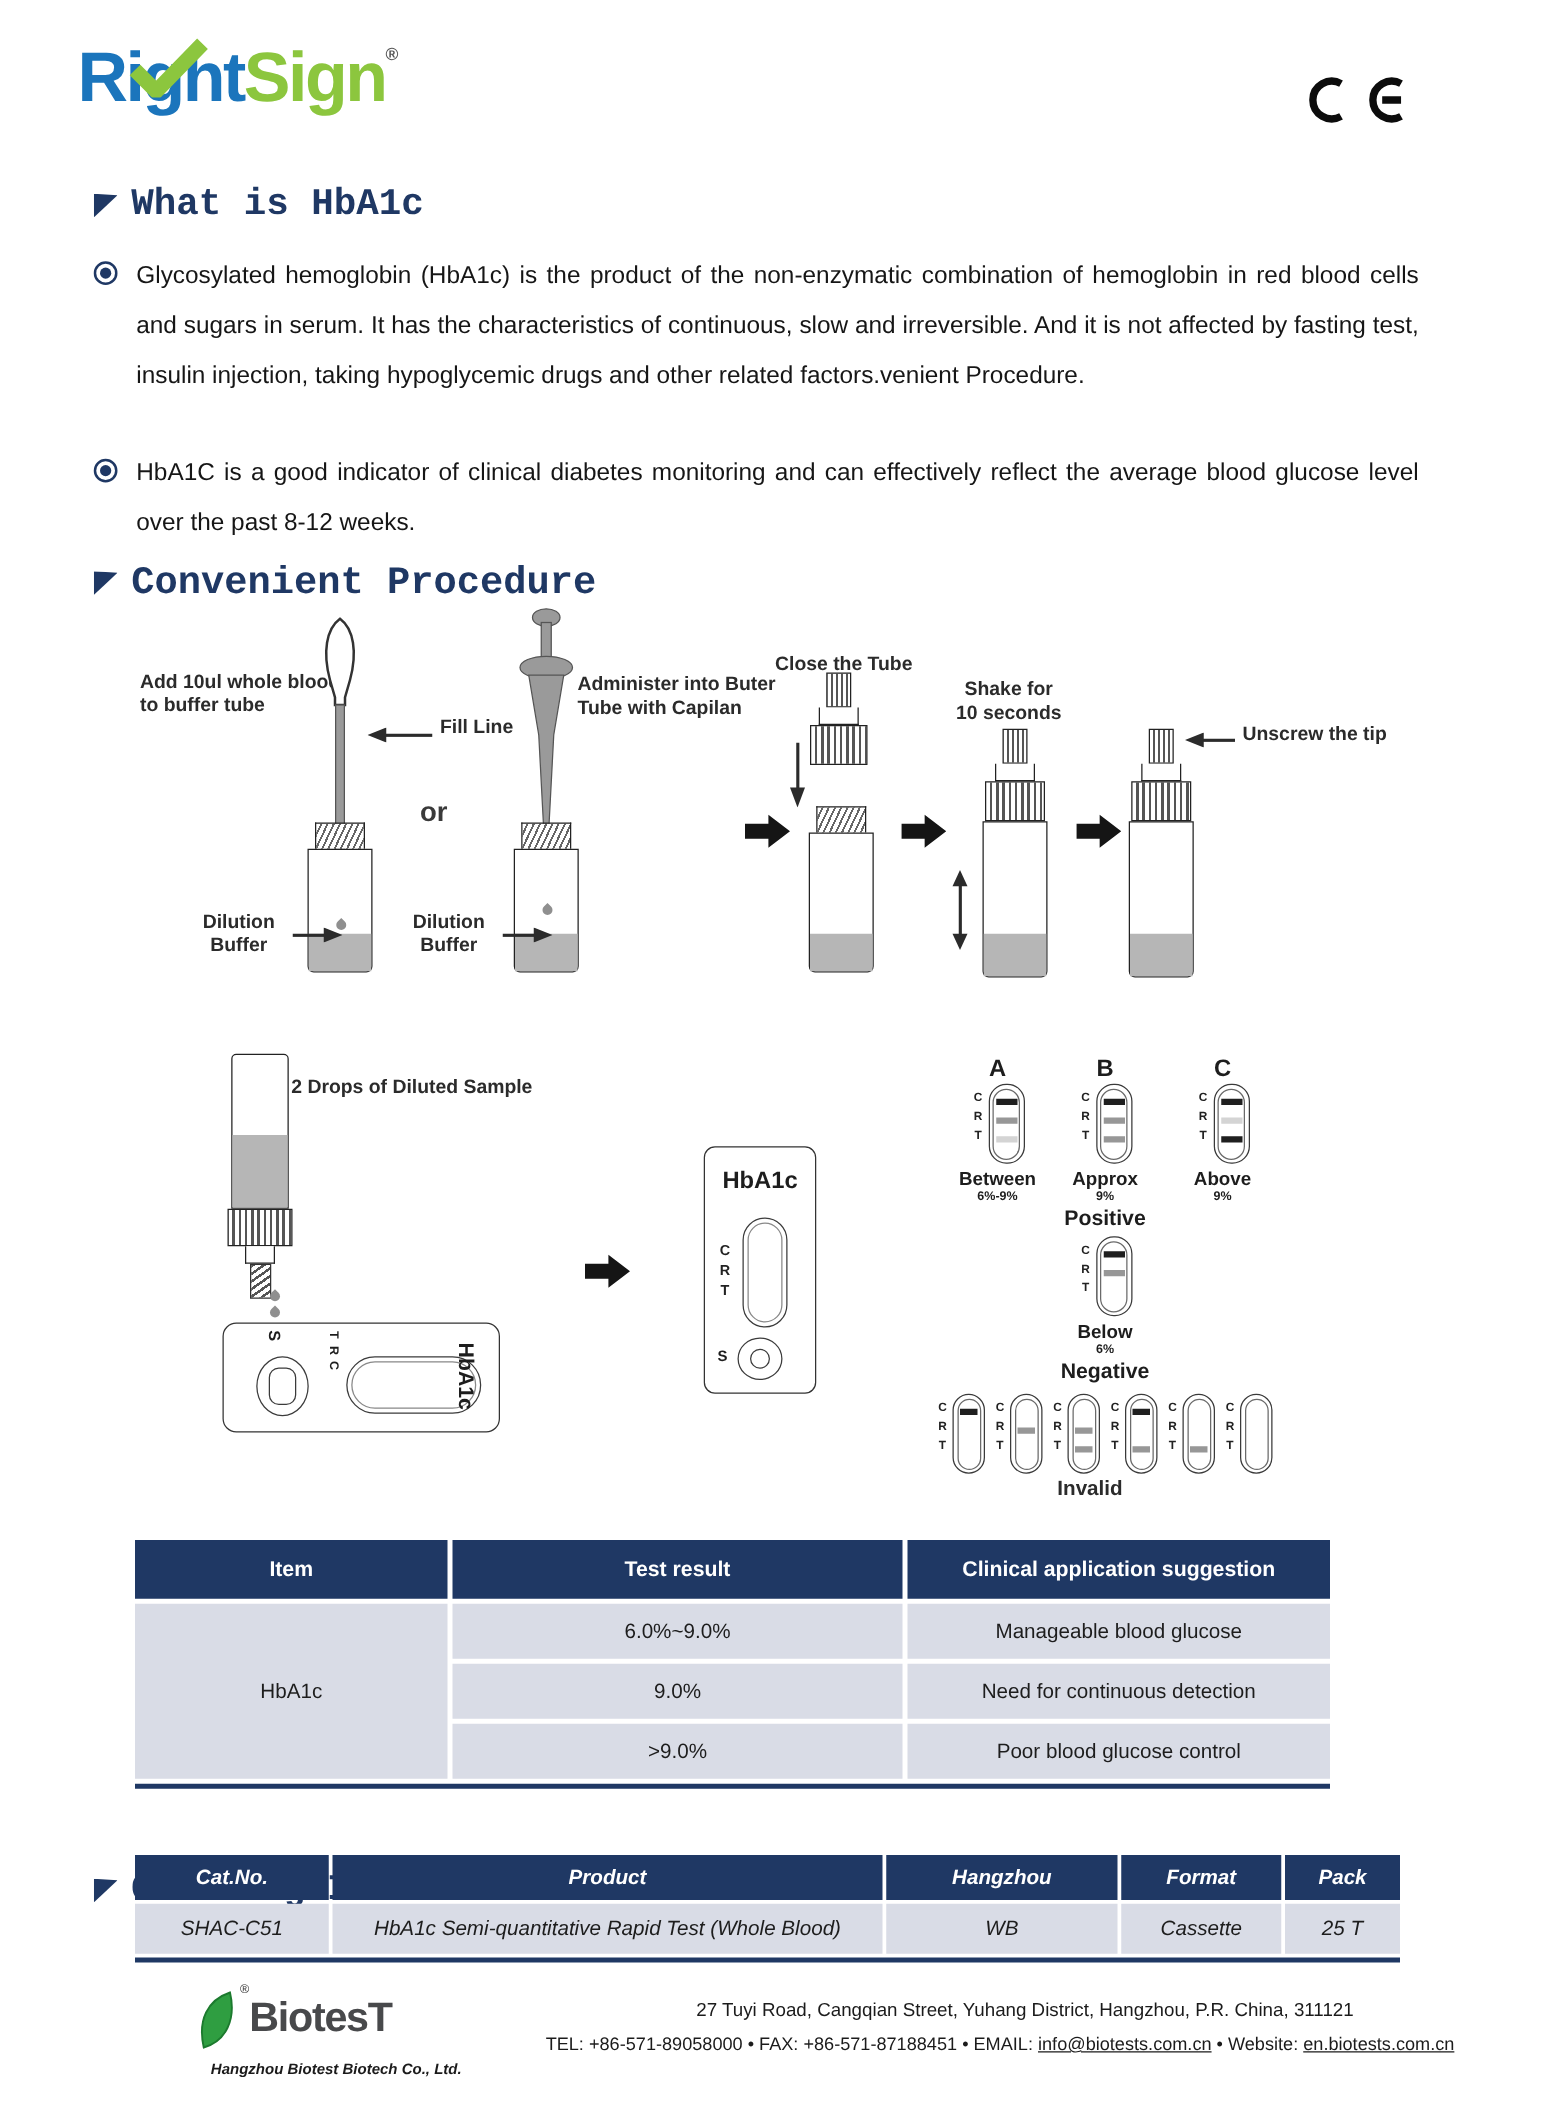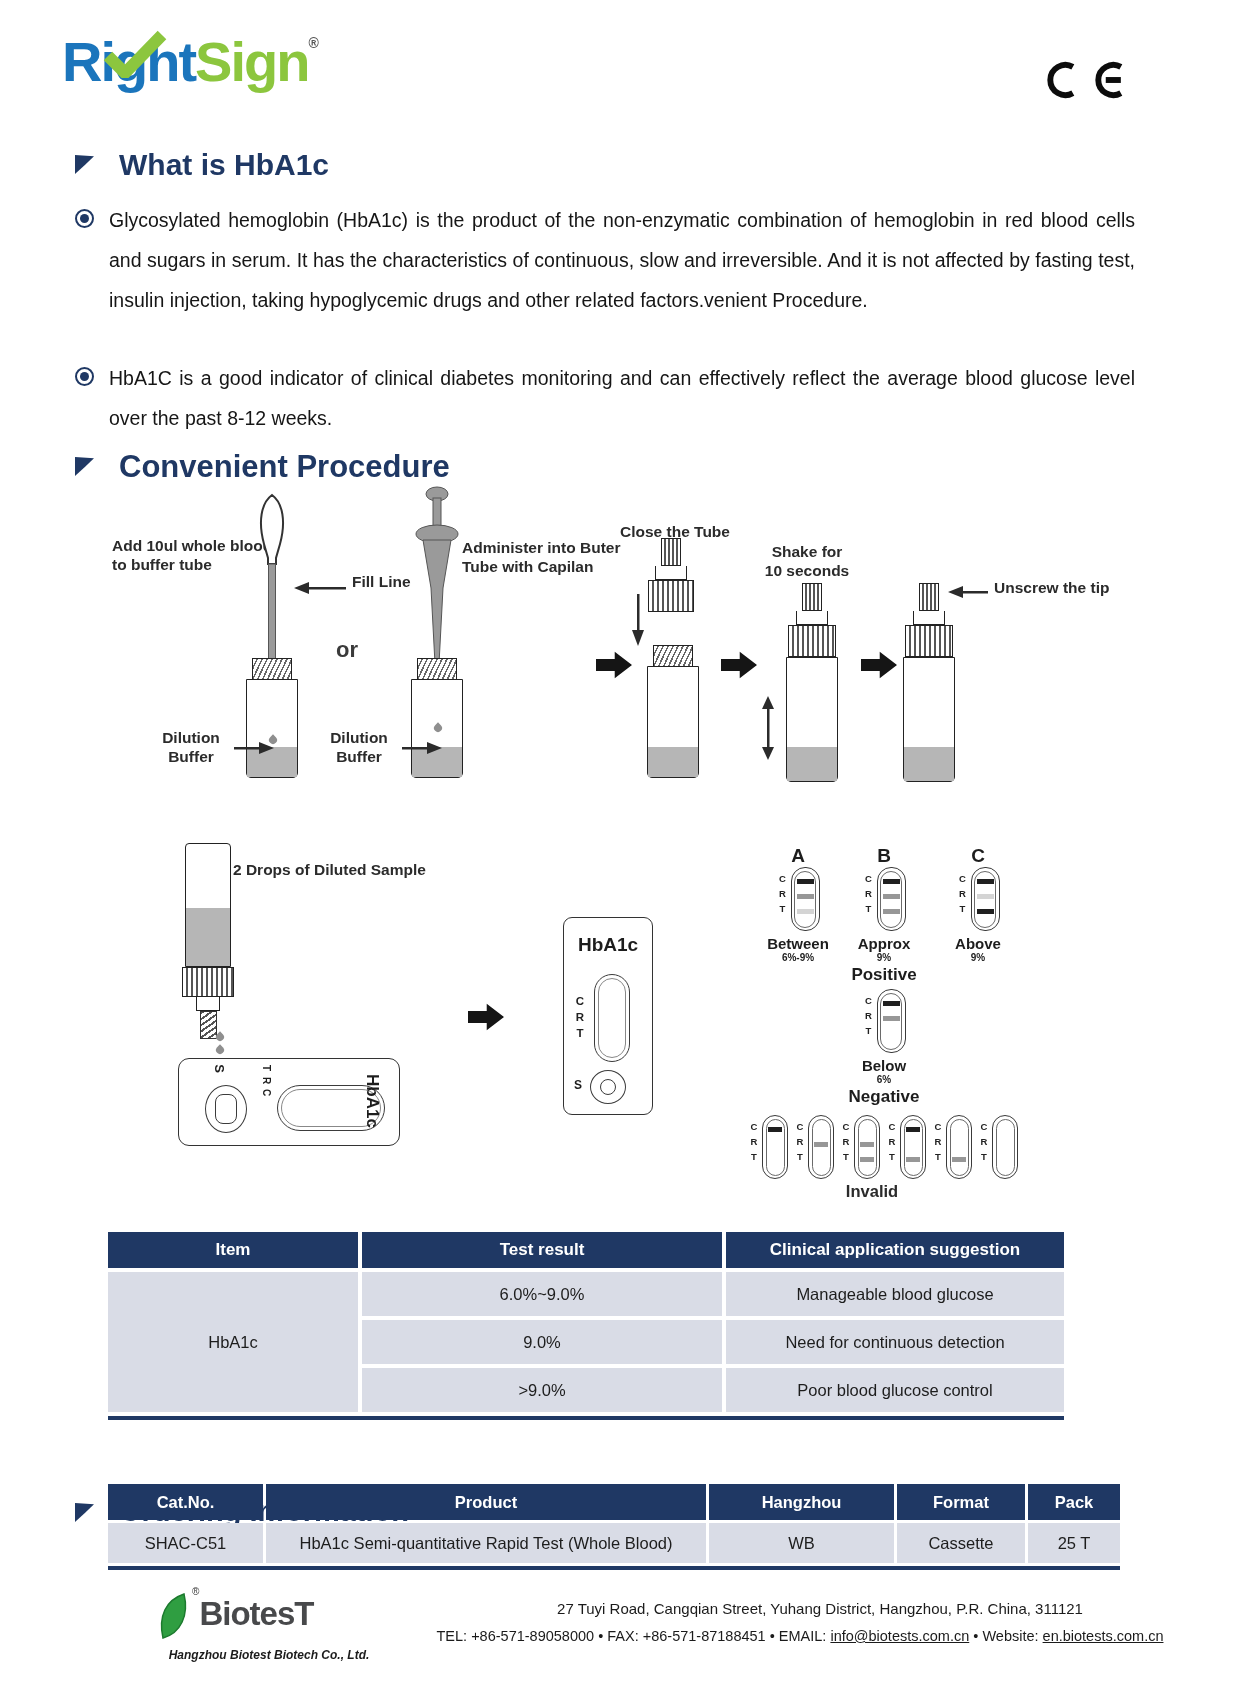--- a/index.html
+++ b/index.html
@@ -6,21 +6,21 @@
   body{width:1240px;height:1683px;position:relative;font-family:"Liberation Sans",sans-serif;color:#1d1d1d;overflow:hidden;}
   .abs{position:absolute;}
   
   .logo{left:62px;top:34px;font-weight:700;font-size:56px;letter-spacing:-2px;line-height:1;position:absolute;}
   .logo .blue{color:#1b75bc;}
   .logo .green{color:#8cc63e;text-align:right;}
   .logo .reg{font-size:14px;color:#555;vertical-align:top;letter-spacing:0;position:relative;top:2px;}
   .logo .check{position:absolute;left:40px;top:-4px;}
   .ce{left:1042px;top:50px;position:absolute;display:flex;gap:6px;}
   
-  .sec-head{position:absolute;display:flex;align-items:flex-start;gap:25px;color:#1f3864;font-weight:700;}
+  .sec-head{position:absolute;display:flex;align-items:flex-start;gap:11px;color:#1f3864;font-weight:700;font-family:Liberation Mono, monospace;}
   .flag{width:19px;height:19px;background:#1f3864;clip-path:polygon(0 0,100% 6%,52% 52%,0 100%);margin-top:7px;flex:0 0 auto;}
   .sec-head .txt{font-size:30px;line-height:1.1;}
   
   .bullet-row{position:absolute;display:flex;gap:15px;width:1060px;}
   .bullet{width:15px;height:15px;border:2.5px solid #1f3864;border-radius:50%;position:relative;flex:0 0 auto;margin-top:9px;}
   .bullet::after{content:"";position:absolute;inset:3px;background:#1f3864;border-radius:50%;}
   .bullet-text{font-size:19.5px;line-height:40px;text-align:justify;color:#161616;}
   
   .lab{position:absolute;font-weight:700;font-size:15.5px;line-height:19px;color:#2b2b2b;white-space:pre-line;}
   .lab.ctr{text-align:center;}
@@ -56,22 +56,22 @@
   .cap2{font-weight:700;font-size:10px;}
   .capbold{font-weight:700;font-size:17px;margin-top:2px;}
   .winpill{position:absolute;border:1.5px solid #3b3b3b;border-radius:999px;background:#fff;}
   .winpill::before{content:"";position:absolute;inset:3px;border:1px solid #888;border-radius:999px;}
   .swell{position:absolute;border:1.5px solid #3b3b3b;border-radius:50%;background:#fff;}
   .swell::after{content:"";position:absolute;inset:8px 9px;border:1.2px solid #3b3b3b;border-radius:8px;}
   .cassette{position:absolute;border:1.5px solid #333;border-radius:11px;background:#fff;}
   .rot{transform:rotate(90deg);display:inline-block;}
   
   .t1{position:absolute;left:108px;top:1232px;width:956px;display:grid;grid-template-columns:250px 360px 338px;gap:4px;}
-  .t2{position:absolute;left:108px;top:1484px;width:816px;display:grid;grid-template-columns:155px 440px 185px 128px 92px;gap:3px;}
-  .th{background:#1f3864;color:#fff;font-weight:700;font-size:17px;display:flex;align-items:center;justify-content:center;height:36px;}
+  .t2{position:absolute;left:108px;top:1484px;width:816px;display:grid;grid-template-columns:155px 440px 185px 128px 92px;gap:3px;font-style:italic;}
+  .th{background:#1f3864;color:#fff;font-weight:700;font-size:17px;display:flex;align-items:center;justify-content:center;height:47px;}
   .t2 .th{height:36px;font-size:16.5px;}
   .td{background:#d9dce6;font-size:16.5px;color:#1d1d1d;display:flex;align-items:center;justify-content:center;height:44px;}
   .t2 .td{height:40px;}
   .item-cell{grid-row:2/5;height:auto;}
   .tbar{height:4px;background:#1f3864;}
   .t1 .tbar{grid-column:1/4;}
   .t2 .tbar{grid-column:1/6;}
   
   .biotest{position:absolute;left:156px;top:1588px;display:flex;align-items:flex-start;}
   .biotest .bt-text{font-weight:700;font-size:33px;color:#48494b;letter-spacing:-1px;line-height:52px;}

